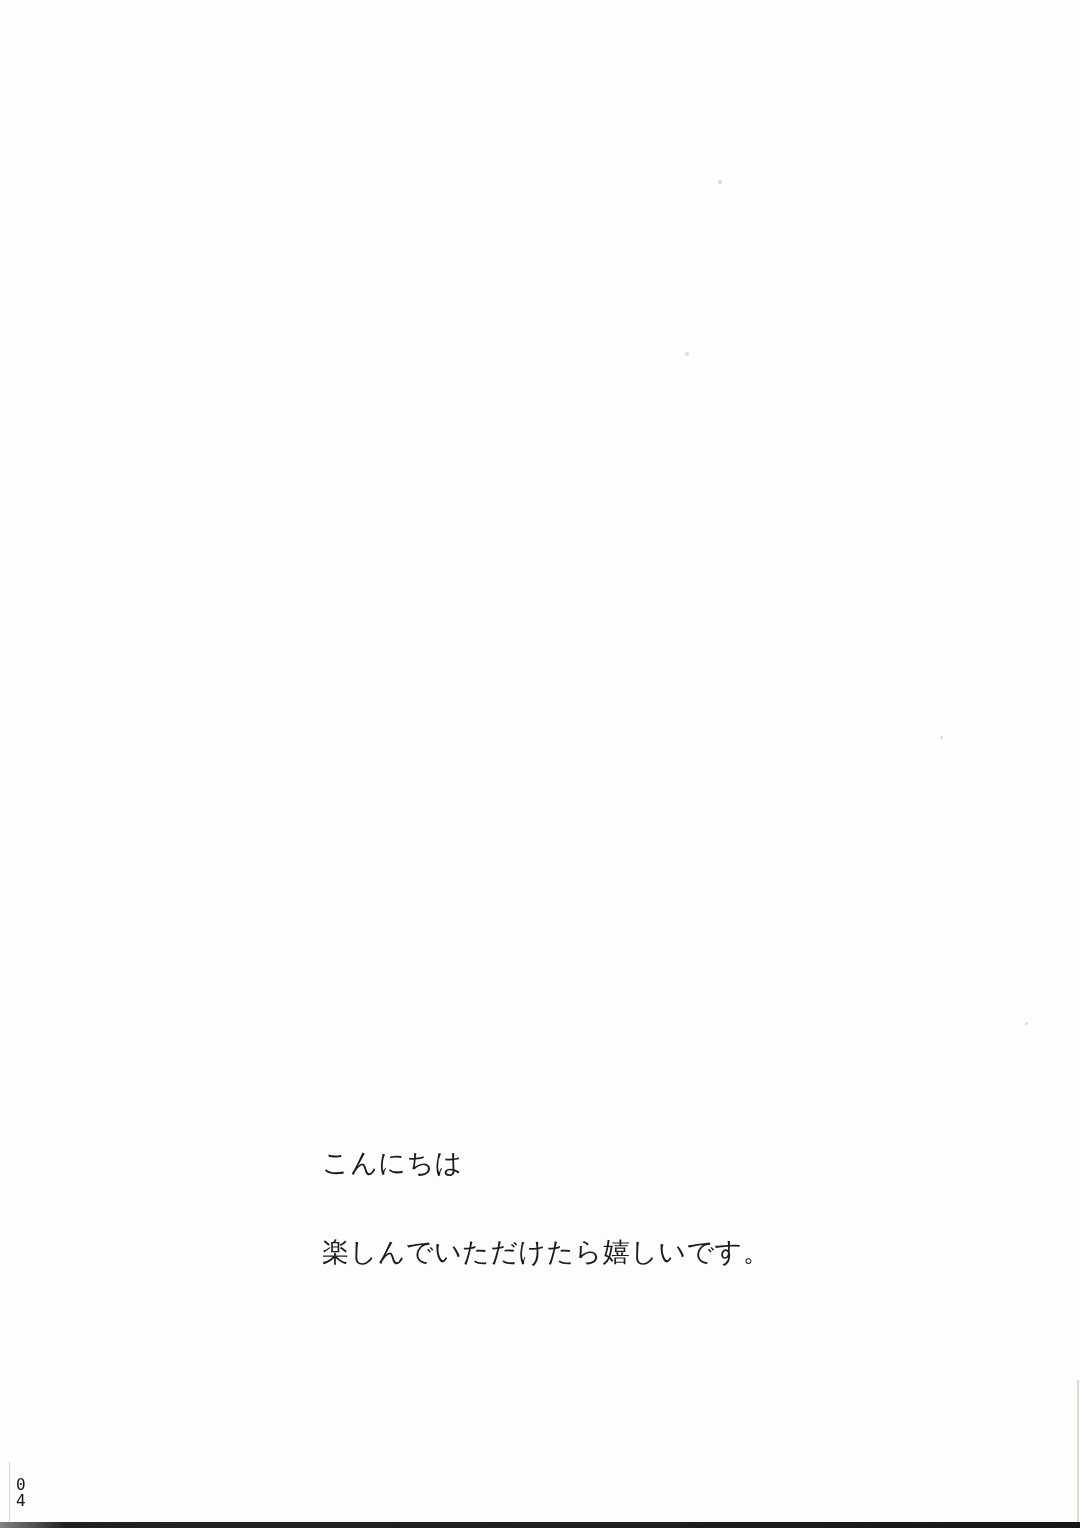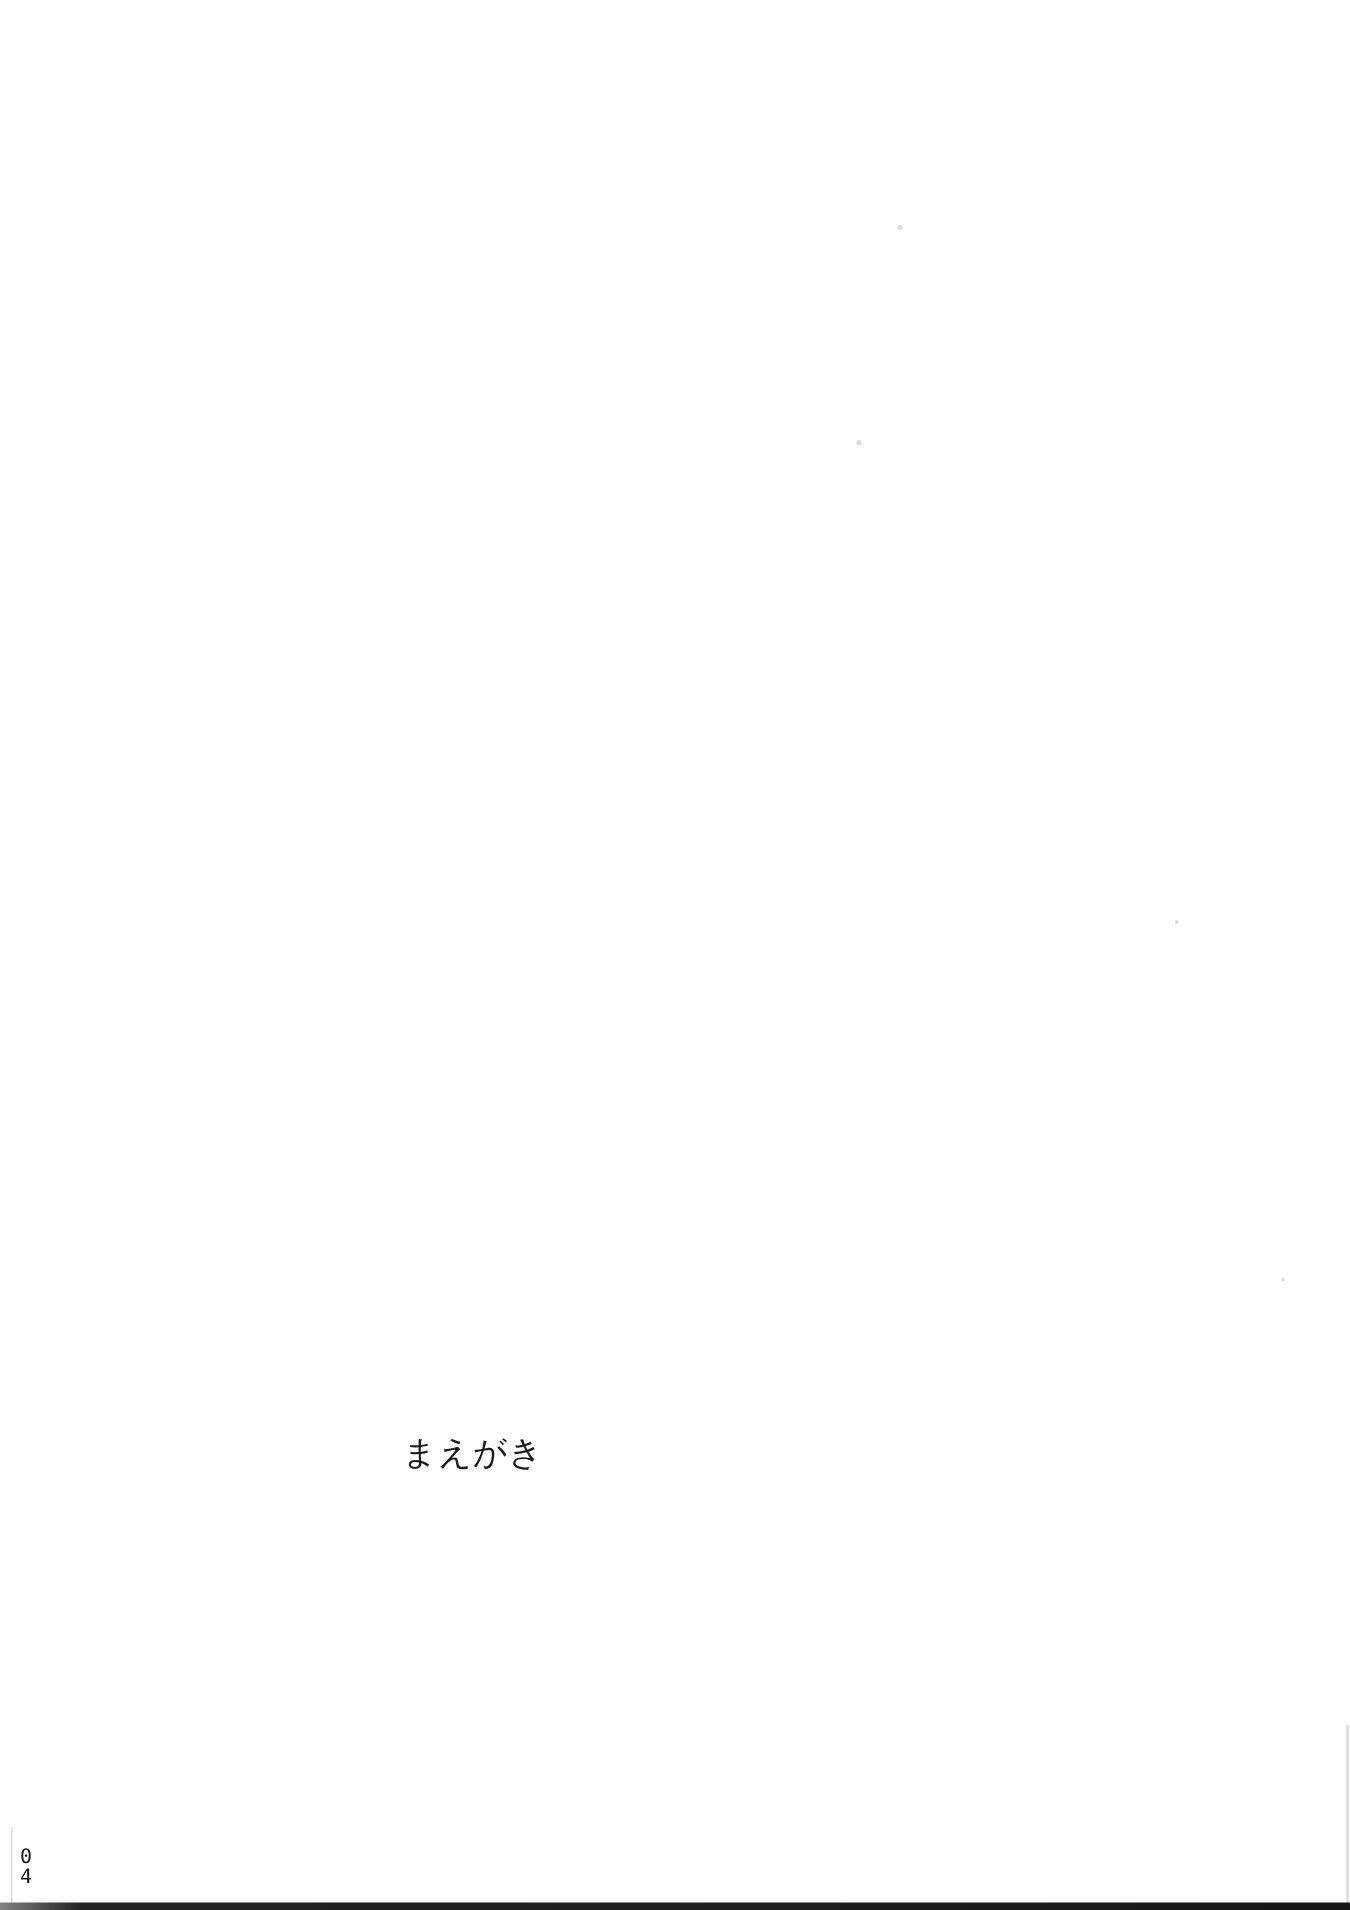--- a/index.html
+++ b/index.html
@@ -84,21 +84,22 @@
   .speck-2 { left: 685px; top: 352px; }
   .speck-3 { left: 940px; top: 736px; width: 3px; height: 3px; }
   .speck-4 { left: 1025px; top: 1022px; width: 3px; height: 3px; }
 </style>
 </head>
 <body>
 
 <div class="page">
 
   <div class="foreword">
-    <div class="foreword-heading">まえがき</div>
+    <div class="foreword-heading">こんにちは</div>
+    <div class="foreword-line">楽しんでいただけたら嬉しいです。</div>
   </div>
 
   <div class="page-number">
     <span>0</span>
     <span>4</span>
   </div>
 
   <div class="speck speck-1"></div>
   <div class="speck speck-2"></div>
   <div class="speck speck-3"></div>

